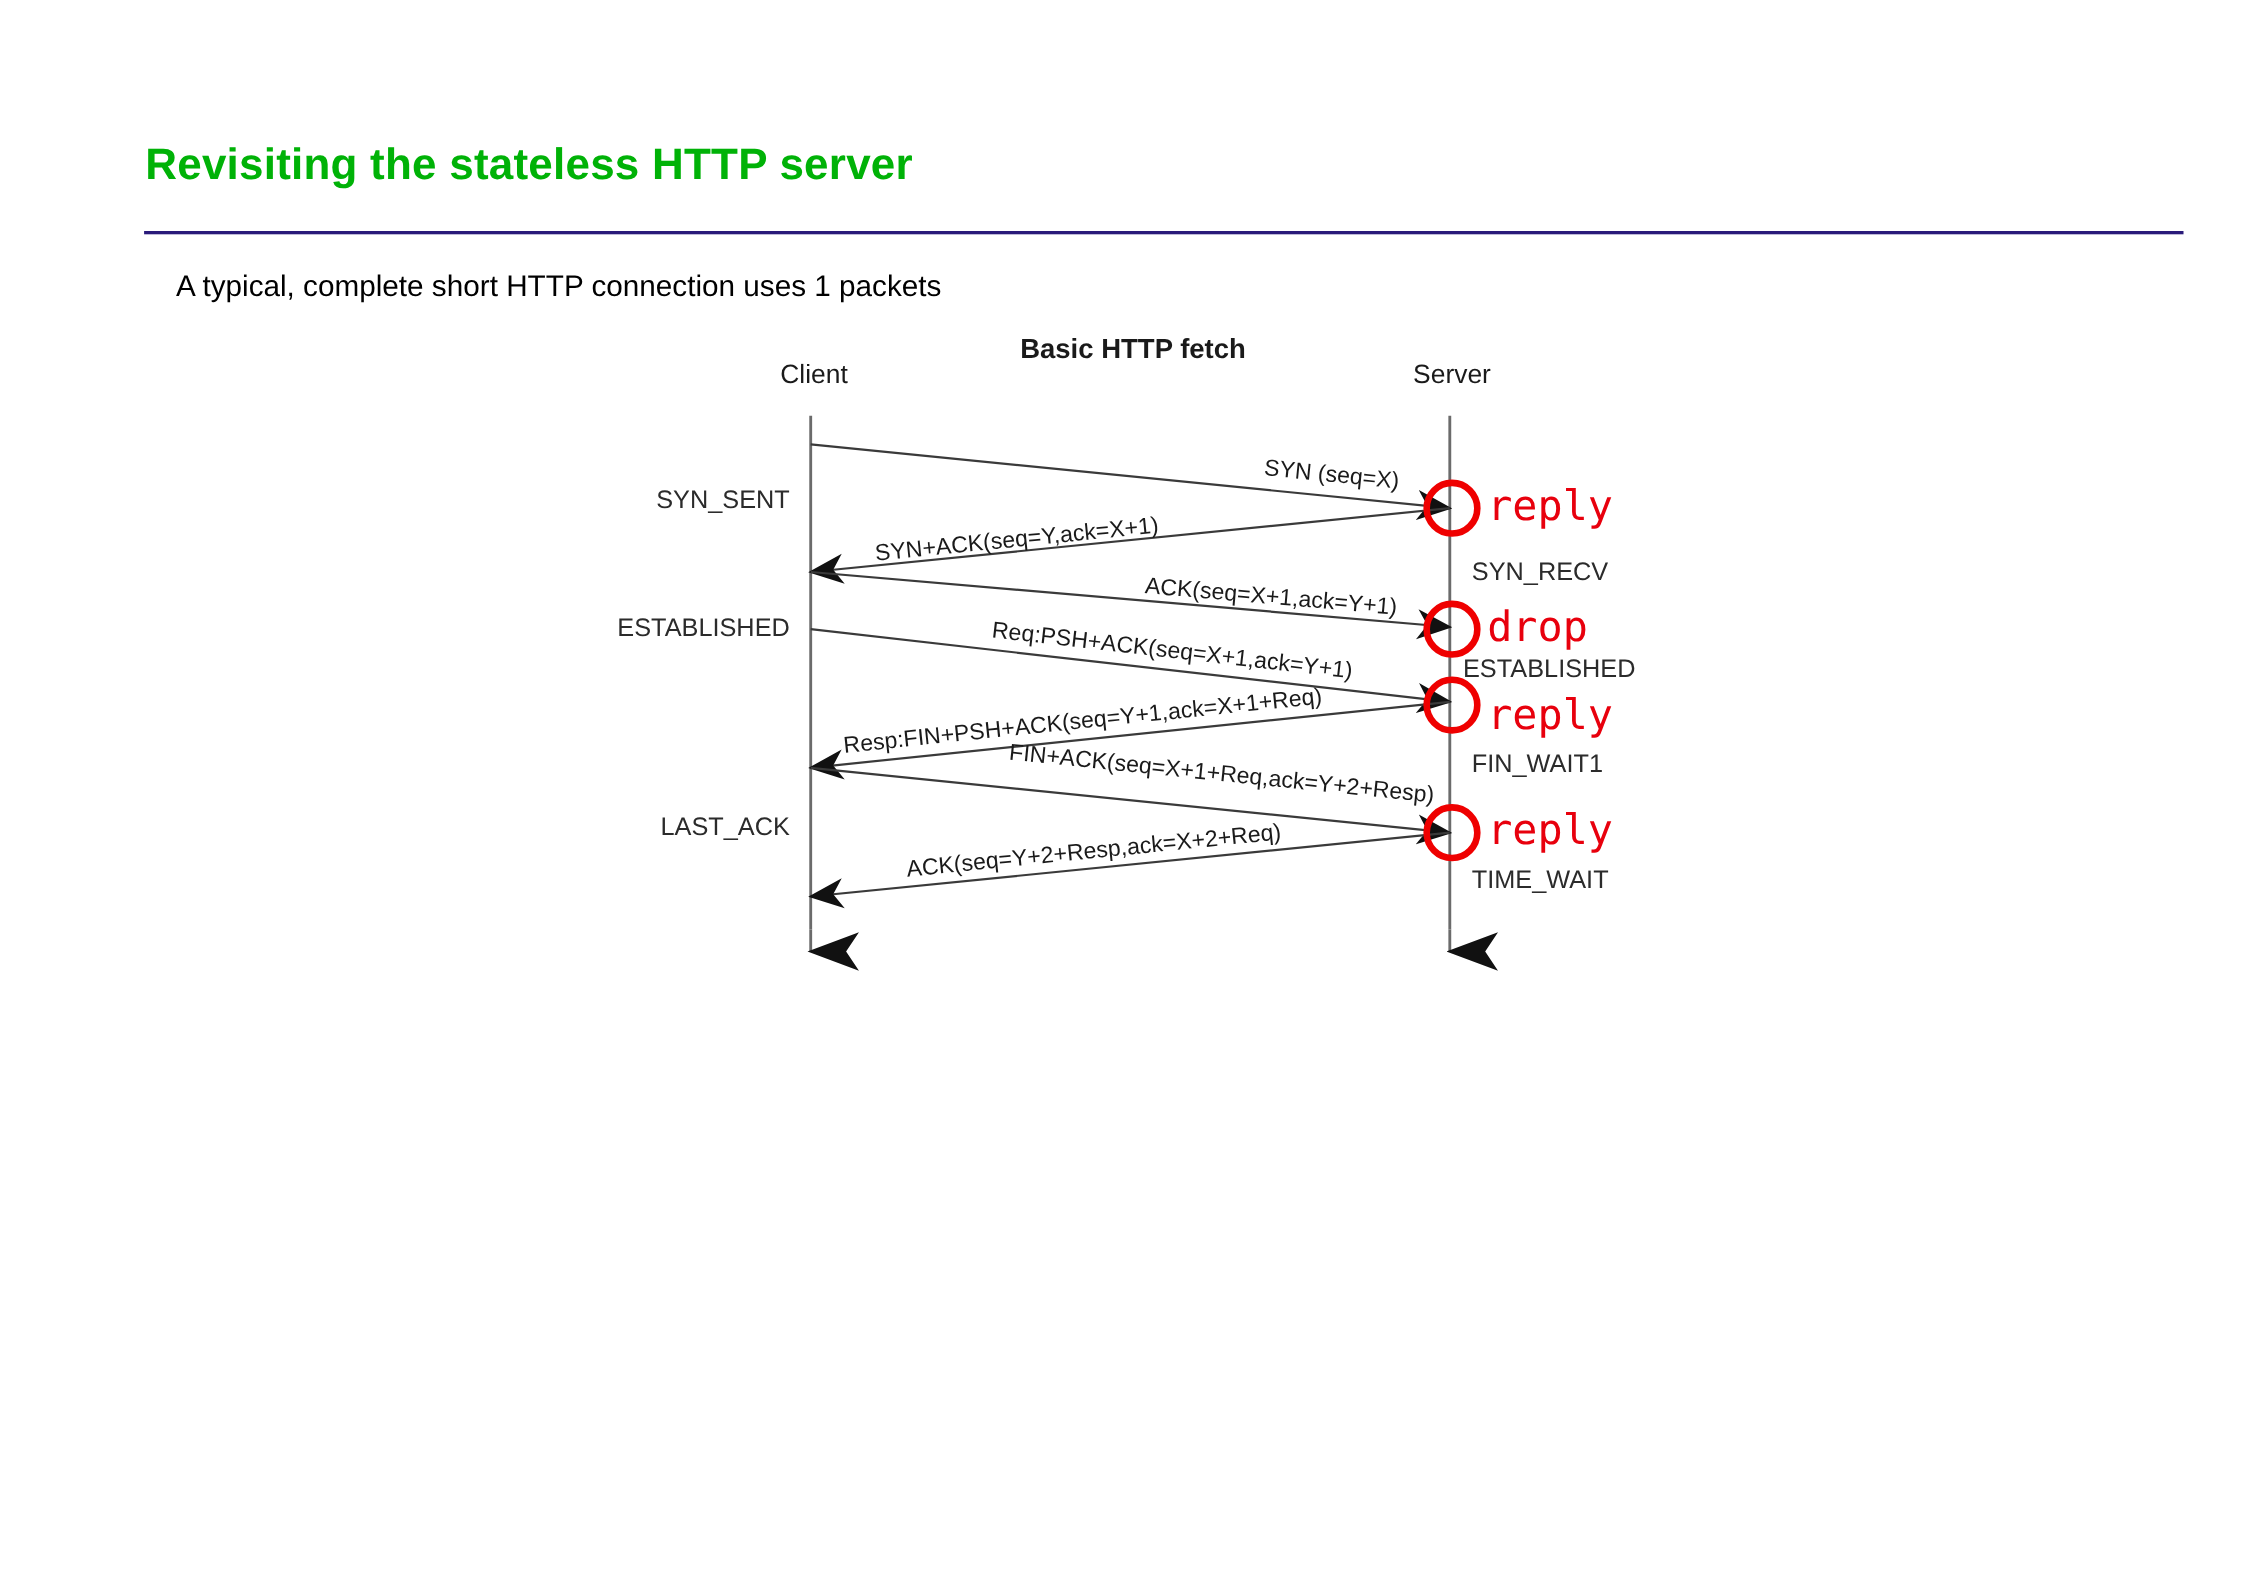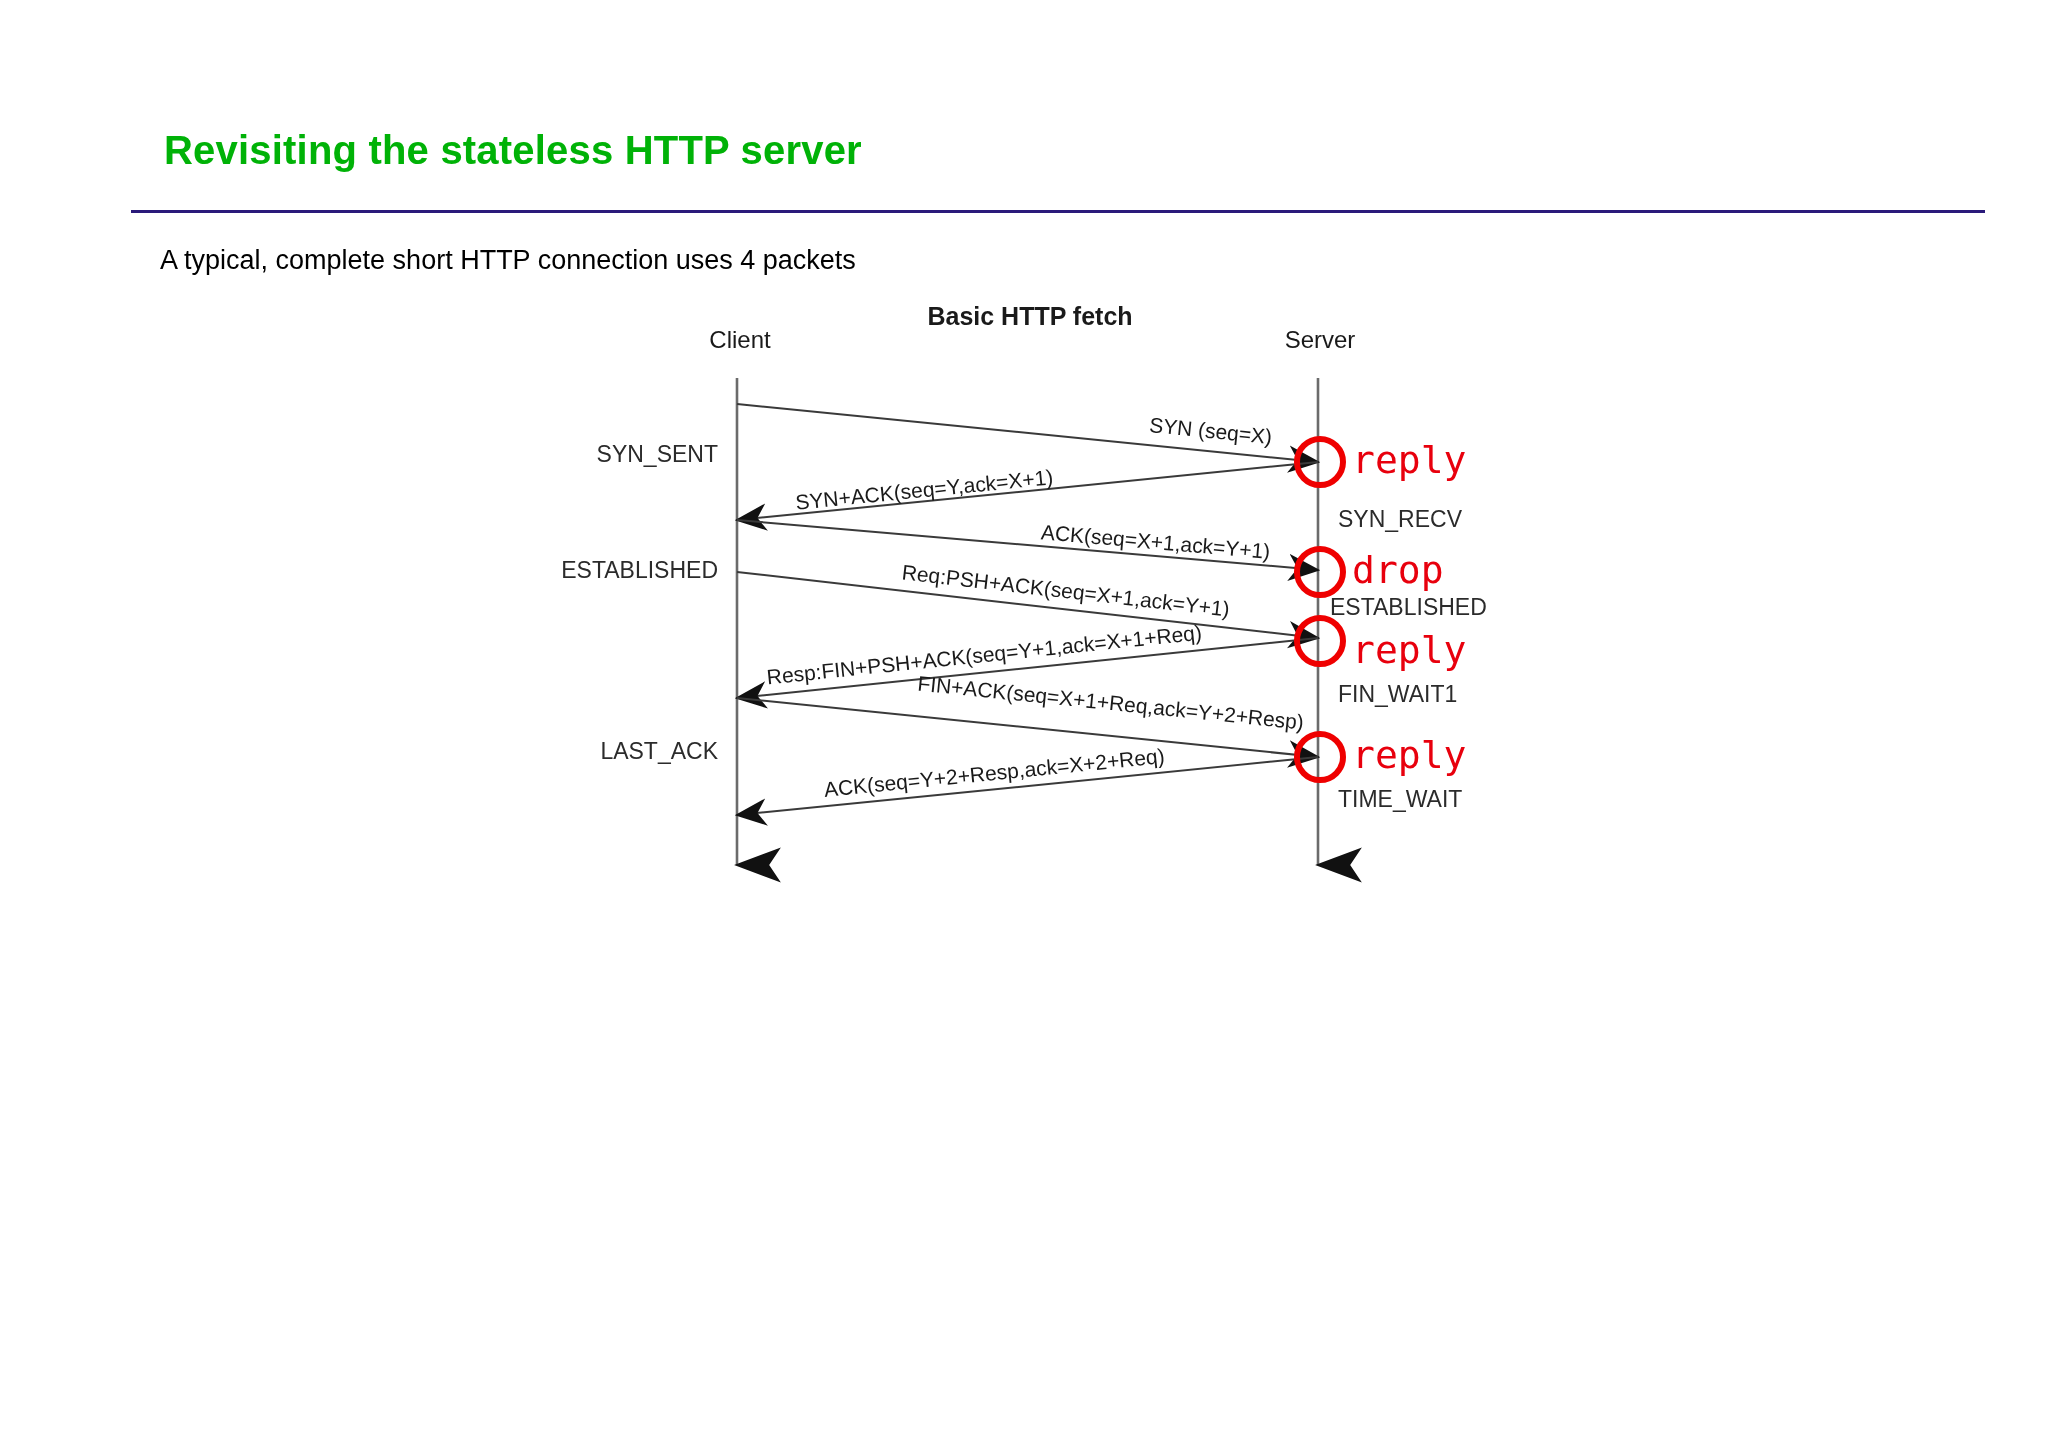--- a/index.html
+++ b/index.html
@@ -12,21 +12,21 @@
   }
   #slide {
     position: relative;
     width: 2048px;
     height: 1448px;
     background: #ffffff;
     overflow: hidden;
   }
   #slide-title {
     position: absolute;
-    left: 164px;
+    left: 132px;
     top: 128px;
     font-size: 40px;
     font-weight: bold;
     color: #00b207;
     letter-spacing: 0.2px;
     white-space: nowrap;
   }
   #title-rule {
     position: absolute;
     left: 131px;
@@ -98,21 +98,21 @@
 </style>
 </head>
 <body>
 
 <div id="slide">
 
   <div id="slide-title">Revisiting the stateless HTTP server</div>
 
   <div id="title-rule"></div>
 
-  <div id="bullet-text">A typical, complete short HTTP connection uses 4 packets</div>
+  <div id="bullet-text">A typical, complete short HTTP connection uses 1 packets</div>
 
   <div id="diagram-wrap">
     <svg id="seq-diagram" width="2048" height="1448" viewBox="0 0 2048 1448">
 
       <defs>
         <marker id="arrowR" viewBox="0 0 14 12" refX="13" refY="6" markerWidth="16" markerHeight="14" orient="auto-start-reverse">
           <path d="M0,0 L14,6 L0,12 L4,6 Z" fill="#111111"></path>
         </marker>
         <marker id="arrowL" viewBox="0 0 14 12" refX="13" refY="6" markerWidth="16" markerHeight="14" orient="auto-start-reverse">
           <path d="M0,0 L14,6 L0,12 L4,6 Z" fill="#111111"></path>

